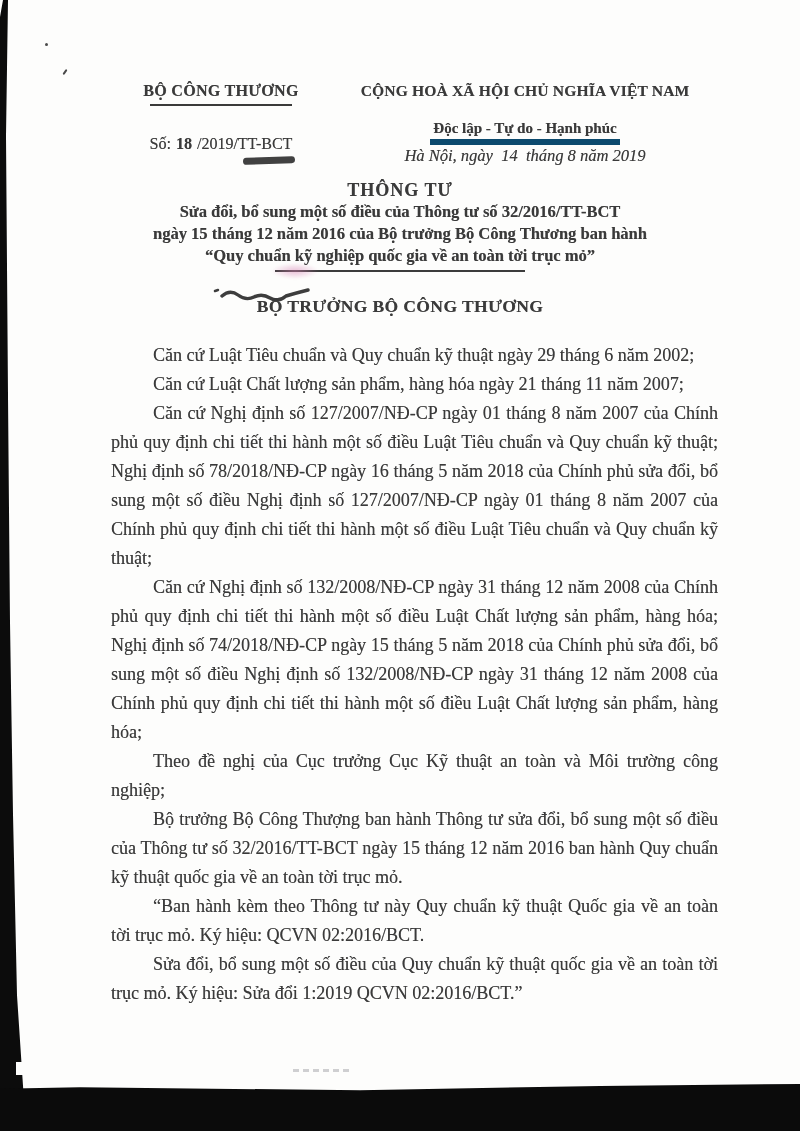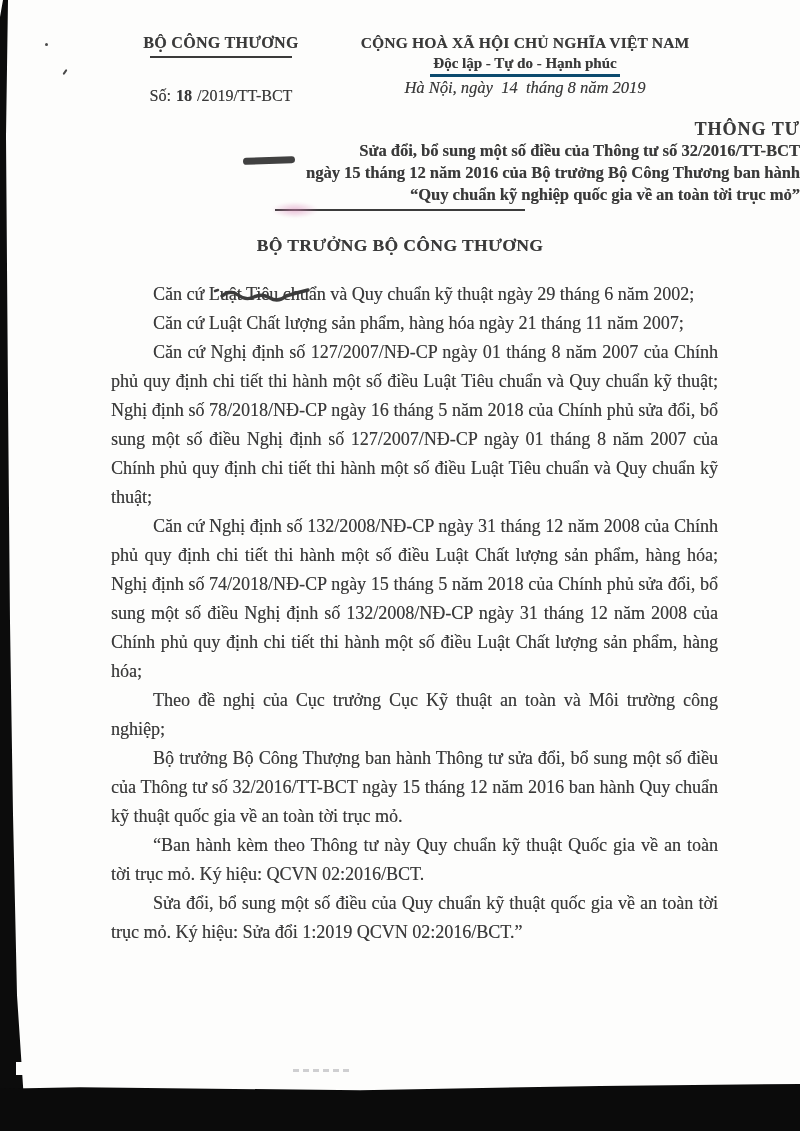--- a/index.html
+++ b/index.html
@@ -28,34 +28,34 @@
   .ink-mark{
     position:absolute;left:243px;top:157px;width:52px;height:7px;
     background:#414141;border-radius:4px/60%;transform:rotate(-2deg);
   }
   .ink-squiggle{position:absolute;left:212px;top:288px;width:104px;height:15px;}
   .faint-pencil{
     position:absolute;left:293px;top:1069px;width:58px;height:3px;opacity:.65;
     background:repeating-linear-gradient(90deg,#b6b6ba 0 6px,transparent 6px 10px);
   }
   
-  .content{position:absolute;inset:0;padding-top:34px;
+  .content{position:absolute;inset:0;padding-top:82px;
     text-shadow:0.2px 0.2px 0.5px rgba(58,58,58,.55);}
   .header{display:flex;}
   .header-left{width:218px;margin-left:112px;text-align:center;}
   .header-right{flex:1;margin-right:80px;text-align:center;}
   .org-name{font-weight:bold;font-size:16px;letter-spacing:.3px;}
   .org-underline{width:142px;margin:4px auto 0;border-bottom:2px solid #3a3a3a;}
   .doc-number{margin-top:29px;font-size:16px;}
   .doc-number .num{font-weight:bold;margin:0 5px;}
   .motto1{font-weight:bold;font-size:15.5px;letter-spacing:.2px;}
-  .motto2{display:inline-block;font-weight:bold;font-size:15px;margin-top:3px;
-    padding:0 3px 2px;border-bottom:3px solid #0c4a6e;text-align:right;}
+  .motto2{display:inline-block;font-weight:bold;font-size:15px;margin-top:20px;
+    padding:0 3px 2px;border-bottom:6px solid #0c4a6e;text-align:right;}
   .place-date{margin-top:1px;font-style:italic;font-size:16.5px;white-space:pre;}
-  .title-block{margin-top:14px;text-align:right;}
+  .title-block{margin-top:14px;text-align:center;}
   .doc-type{margin:0;font-size:18px;font-weight:bold;letter-spacing:1px;}
   .subtitle{font-weight:bold;font-size:16.5px;line-height:22px;}
   .title-rule{position:relative;width:250px;margin:3px auto 0;border-bottom:2px solid #3c3c3c;}
   .pink-smudge{position:absolute;left:-4px;top:-7px;width:48px;height:16px;
     background:radial-gradient(ellipse at center,rgba(214,128,178,.5),rgba(214,128,178,0) 70%);
     filter:blur(1px);}
   .issuer{margin:24px 0 0;text-align:center;font-size:17.5px;font-weight:bold;letter-spacing:.4px;}
   .body-text{margin:24px 82px 0 111px;font-size:18px;line-height:29px;text-align:justify;}
   .body-text p{margin:0;text-indent:42px;}
   .body-text p.article{font-weight:bold;margin-top:20px;}

